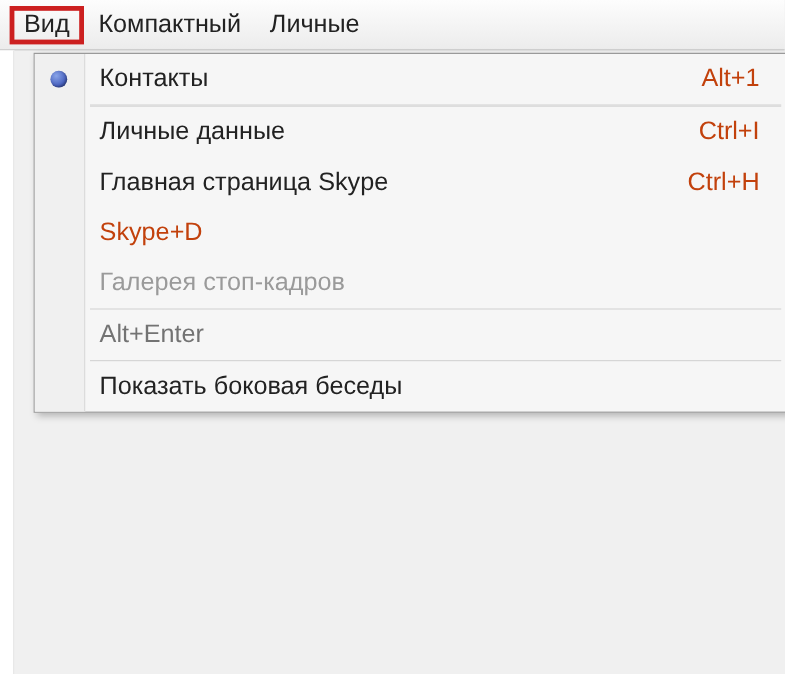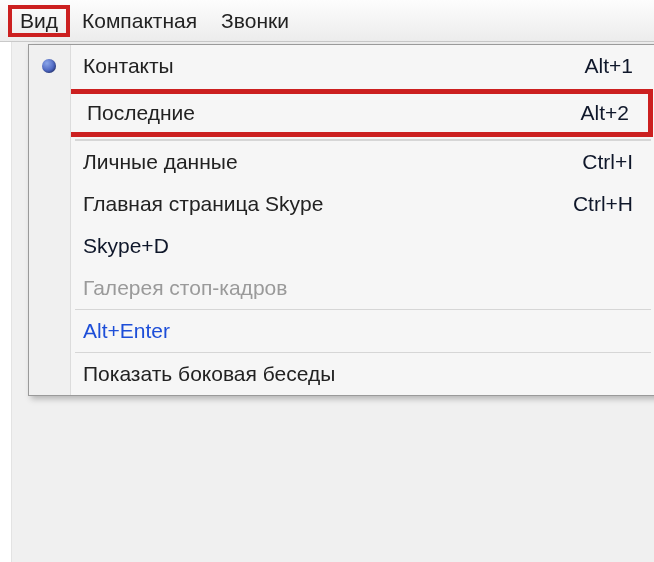--- a/index.html
+++ b/index.html
@@ -52,23 +52,23 @@
     position: relative;
     display: flex;
     align-items: center;
     height: 42px;
     padding-left: 54px;
     padding-right: 24px;
     color: #222;
     cursor: default;
   }
   .menu-item .label { flex: 1; }
-  .menu-item .shortcut { color: #0f172a; }
+  .menu-item .shortcut { color: #c2410c; }
   .menu-item.disabled { color: #9a9a9a; }
-  .menu-item.disabled .shortcut { color: #1d4ed8; }
+  .menu-item.disabled .shortcut { color: #737373; }
   .separator {
     margin-left: 46px;
     margin-right: 6px;
     border: none;
     border-top: 1px solid #d6d6d6;
   }
   .menu-item .bullet {
     position: absolute;
     left: 13px;
     top: 50%;
@@ -99,39 +99,33 @@
     border-right: 1px solid #e3e3e3;
   }
 </style>
 </head>
 <body>
 
 <div class="left-edge"></div>
 
 <div class="menubar">
   <div class="menubar-item highlight-red">Вид</div>
-  <div class="menubar-item">Компактная</div>
-  <div class="menubar-item">Звонки</div>
+  <div class="menubar-item">Компактный</div>
+  <div class="menubar-item">Личные</div>
 </div>
 
 <div class="dropdown">
   <div class="icon-col"></div>
 
   <div class="menu-item">
     <span class="bullet"></span>
     <span class="label">Контакты</span>
     <span class="shortcut">Alt+1</span>
   </div>
 
-  <div class="row-highlight">
-    <div class="menu-item">
-      <span class="label">Последние</span>
-      <span class="shortcut">Alt+2</span>
-    </div>
-  </div>
 
   <hr class="separator">
 
 
   <hr class="separator">
 
   <div class="menu-item">
     <span class="label">Личные данные</span>
     <span class="shortcut">Ctrl+I</span>
   </div>

